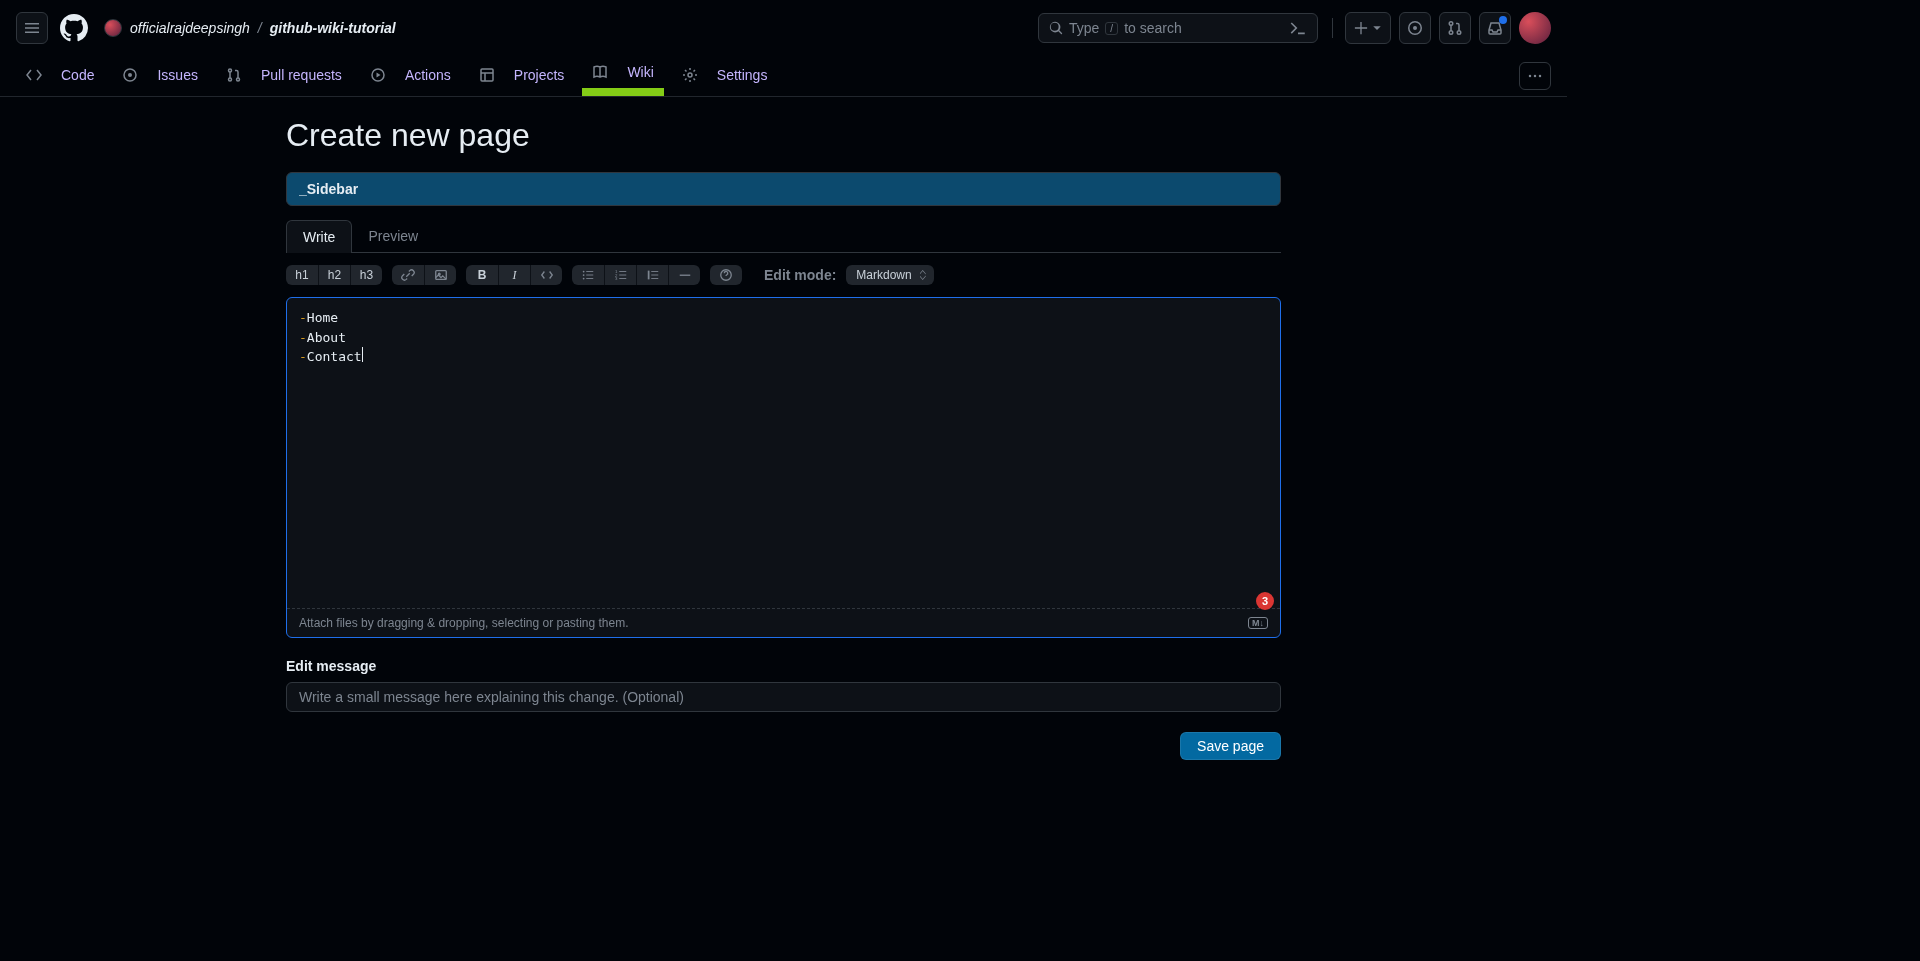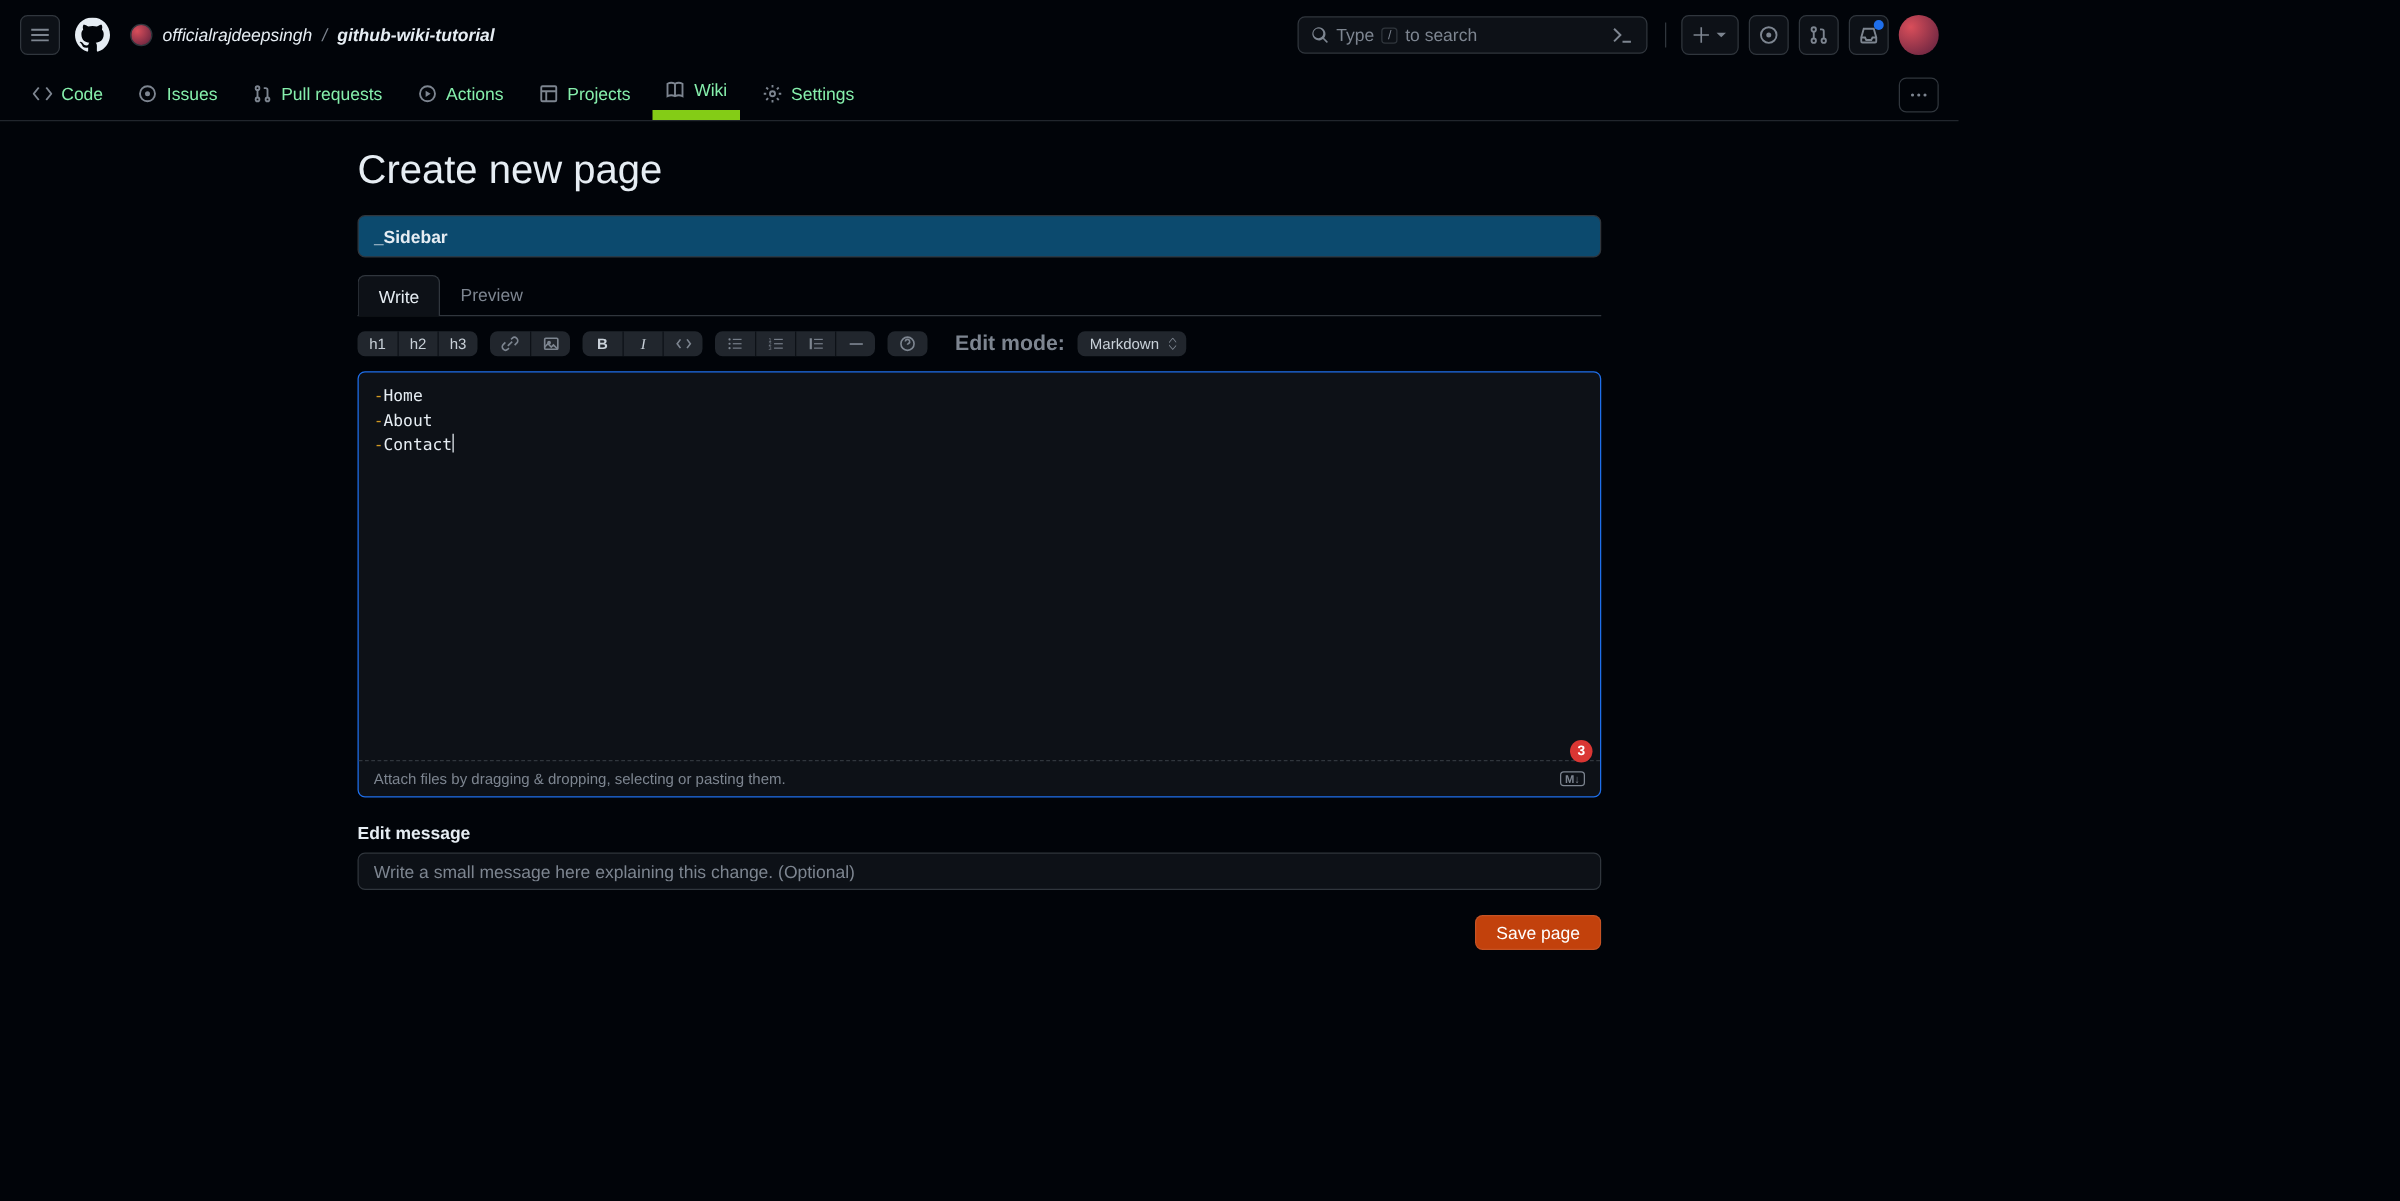--- a/index.html
+++ b/index.html
@@ -99,23 +99,23 @@
   width: 8px; height: 8px; border-radius: 50%;
   background: #1f6feb;
 }
 .nav {
   display: flex; align-items: center;
   padding: 0 16px;
   border-bottom: 1px solid #21262d;
   gap: 8px;
 }
 .nav-item {
-  display: flex; align-items: flex-start; gap: 7px;
+  display: flex; align-items: flex-start; gap: 19px;
   padding: 8px 10px;
-  color: #86efac;
+  color: #c4b5fd;
   font-size: 14px;
   cursor: pointer;
   border-bottom: 2px solid transparent;
 }
 .nav-item.active {
   font-weight: 400;
   border-bottom: 8px solid #84cc16;
 }
 .nav-icon { width: 16px; height: 16px; color: #7d8590; }
 .nav .menu-dots {
@@ -188,21 +188,21 @@
   color: #c9d1d9;
   font-size: 12px;
   cursor: pointer;
   padding: 0 8px;
 }
 .tool-btn + .tool-btn {
   border-left: 1px solid #0d1117;
 }
 .tool-btn.bold { font-weight: 700; }
 .tool-btn.italic { font-style: italic; font-family: serif; }
-.edit-mode-label { font-size: 17px; color: #7d8590; font-weight: 600; margin-left: 12px; }
+.edit-mode-label { font-size: 14px; color: #7d8590; font-weight: 600; margin-left: 12px; }
 .select-wrap {
   background: #21262d;
   border-radius: 6px;
   padding: 3px 22px 3px 10px;
   font-size: 12px;
   position: relative;
   color: #c9d1d9;
   cursor: pointer;
 }
 .select-wrap::after {
@@ -281,21 +281,21 @@
   padding: 6px 12px;
   font-size: 14px;
 }
 .msg-input::placeholder { color: #7d8590; }
 .actions {
   display: flex;
   justify-content: flex-end;
   margin-top: 20px;
 }
 .primary-btn {
-  background: #c2410c;
+  background: #0369a1;
   color: #fff;
   border: 1px solid rgba(240,246,252,0.1);
   border-radius: 6px;
   padding: 5px 16px;
   font-size: 14px;
   font-weight: 500;
   cursor: pointer;
 }
 svg { display: block; }
 </style>

